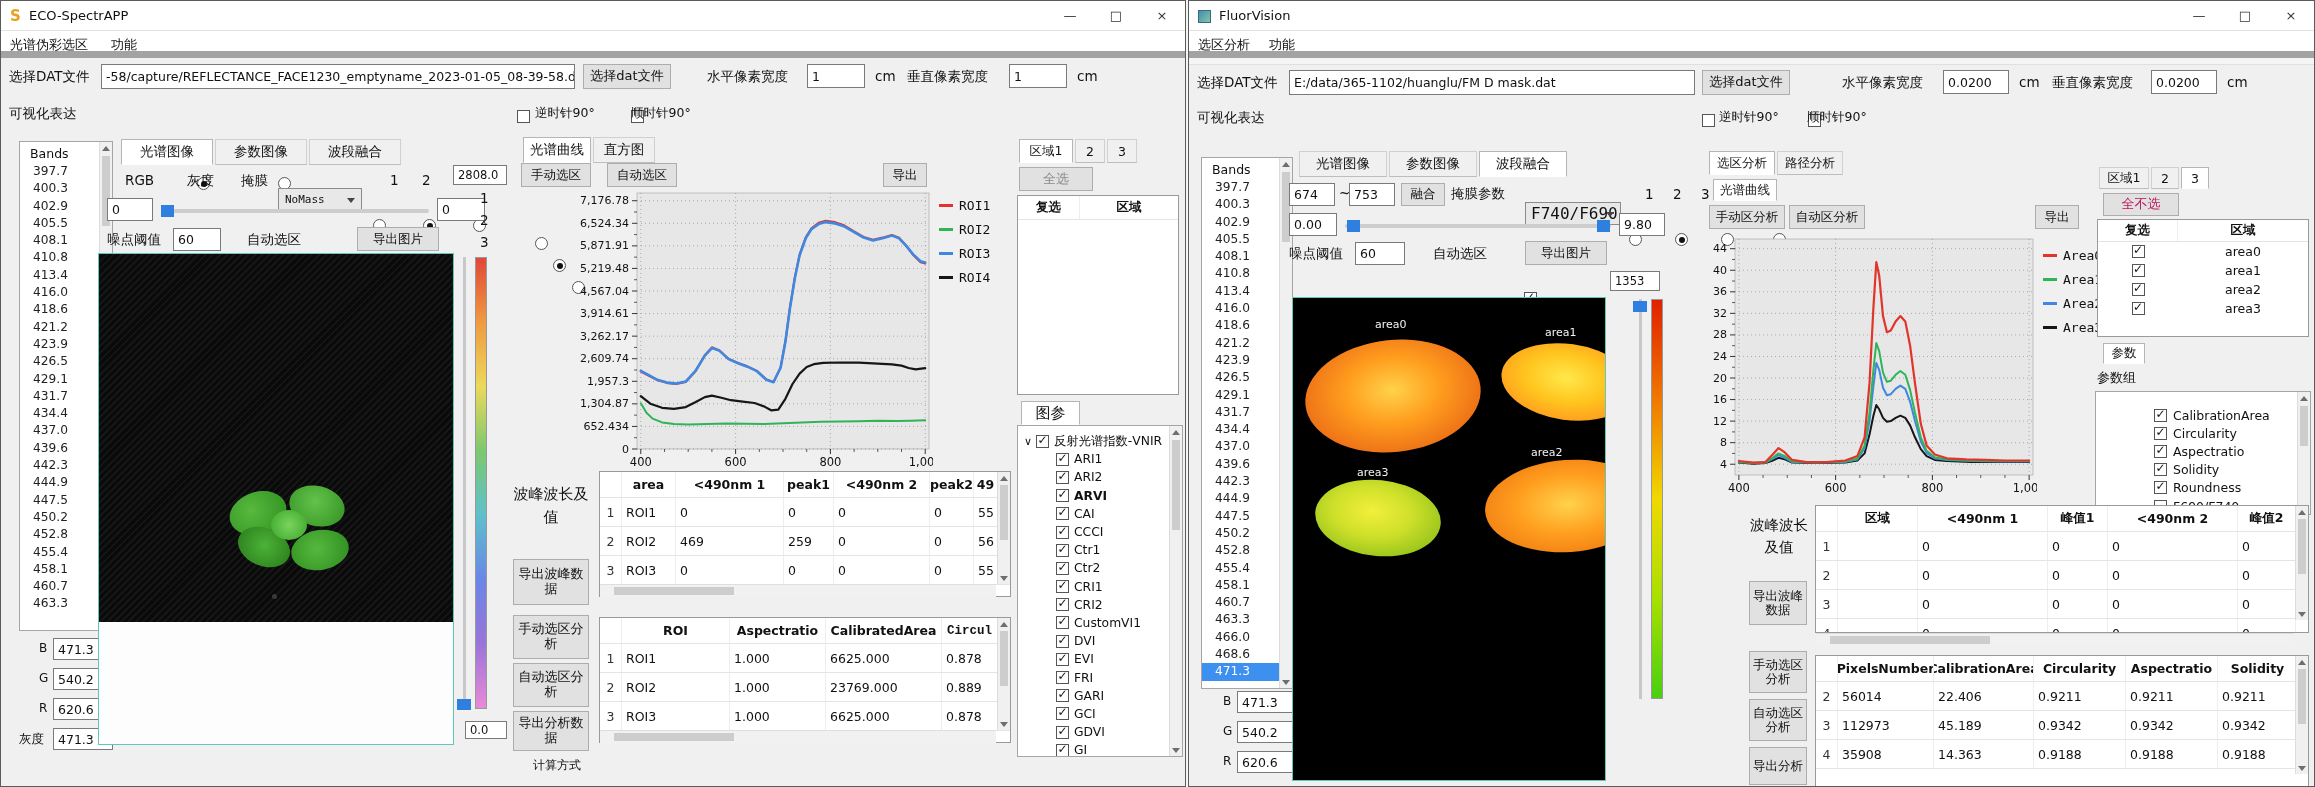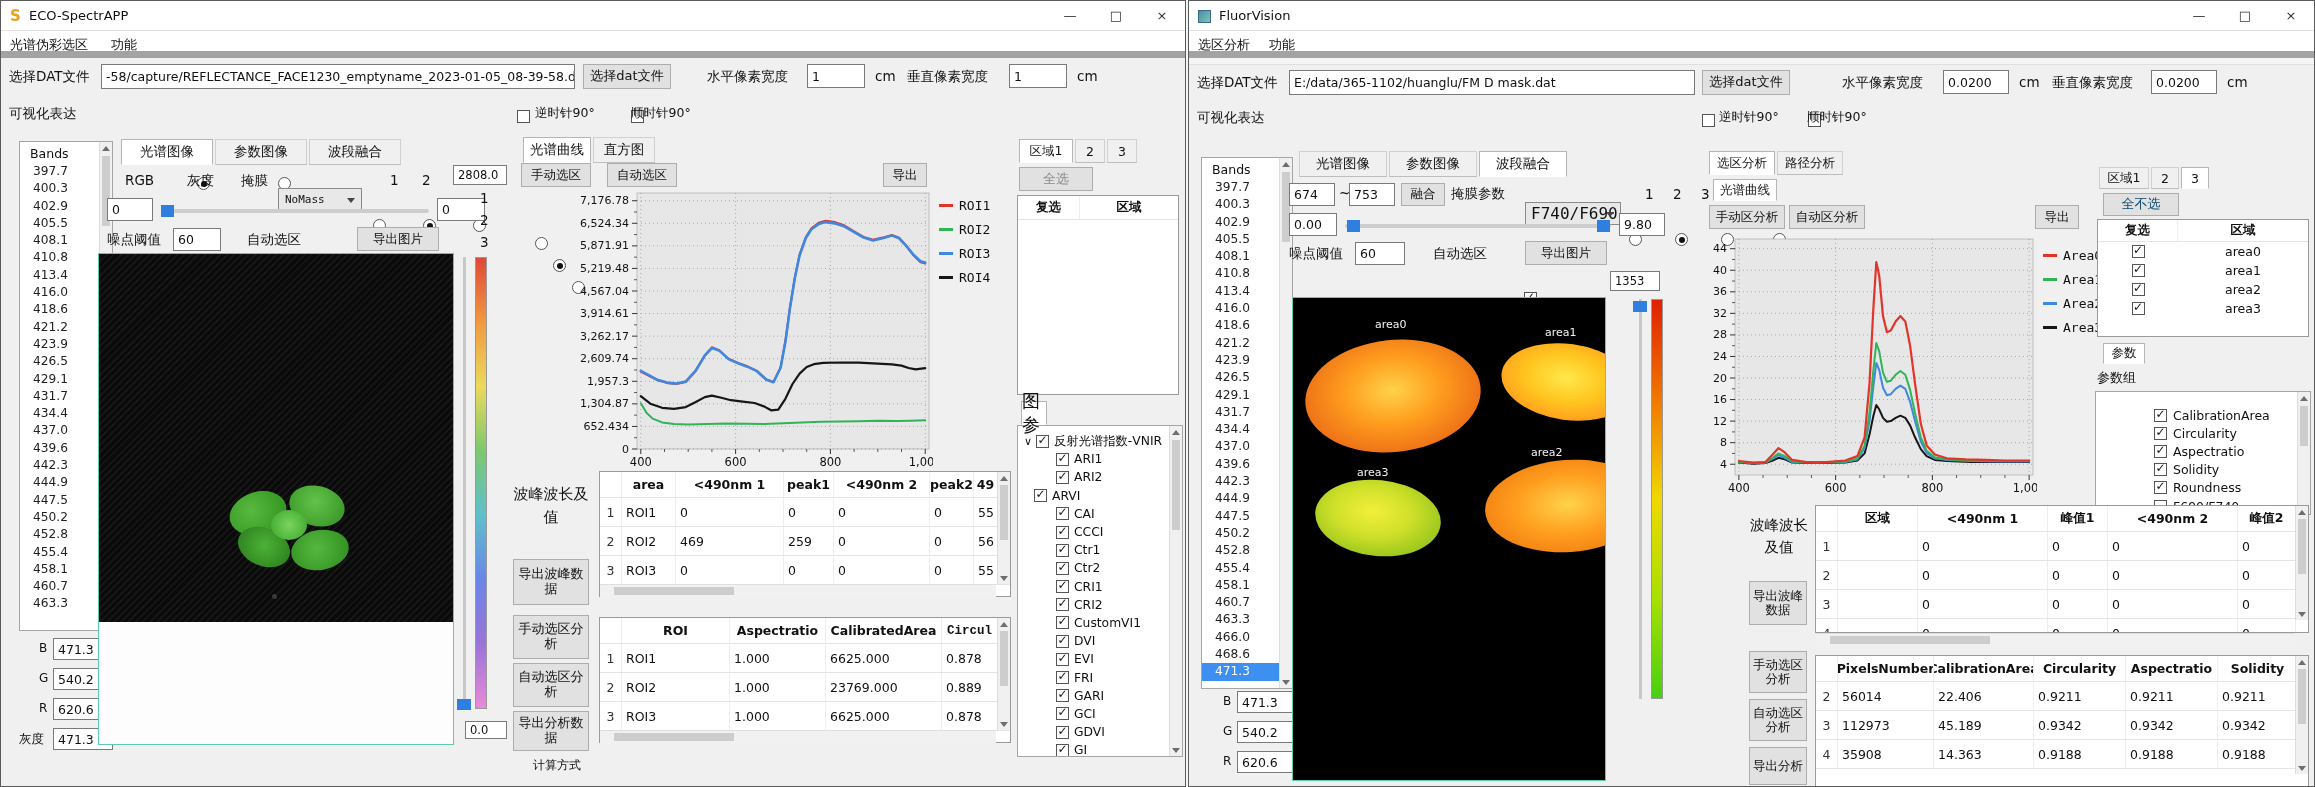--- a/index.html
+++ b/index.html
@@ -424,37 +424,37 @@
     <div class="tab active" style="left:1018px;top:138px;width:54px;height:24px;font-size:12.5px;">区域1</div>
     <div class="tab" style="left:1074px;top:138px;width:30px;height:24px;font-size:12.5px;">2</div>
     <div class="tab" style="left:1106px;top:138px;width:30px;height:24px;font-size:12.5px;">3</div>
     <div class="abs btn" style="left:1018px;top:166px;width:74px;height:24px;color:#8a8a8a;">全选</div>
     <div class="tbl" style="left:1016px;top:194px;width:162px;height:200px;">
       <div class="tr th" style="height:24px;">
         <div class="td" style="width:62px;">复选</div>
         <div class="td" style="width:98px;border-right:none;">区域</div>
       </div>
     </div>
-    <div class="tab active" style="left:1020px;top:400px;width:26px;height:24px;font-size:18px;">图参</div>
+    <div class="tab active" style="left:1020px;top:400px;width:59px;height:24px;font-size:15px;">图参</div>
     <div class="abs panel" style="left:1016px;top:424px;width:166px;height:332px;overflow:hidden;">
       <div class="tree-row" style="padding-left:6px;margin-top:6px;">
         <span style="font-size:11px;margin-right:4px;">∨</span>
         <span class="cb on"></span>
         <span style="margin-left:5px;">反射光谱指数-VNIR</span>
       </div>
       <div>
           <div class="tree-row" style="padding-left: 38px;">
             <span class="cb on"></span>
             <span style="margin-left: 5px;">ARI1</span>
           </div>
           <div class="tree-row" style="padding-left: 38px;">
             <span class="cb on"></span>
             <span style="margin-left: 5px;">ARI2</span>
           </div>
-          <div class="tree-row" style="padding-left: 16px;">
+          <div class="tree-row" style="padding-left: 38px; font-weight: bold;">
             <span class="cb on"></span>
             <span style="margin-left: 5px;">ARVI</span>
           </div>
           <div class="tree-row" style="padding-left: 38px;">
             <span class="cb on"></span>
             <span style="margin-left: 5px;">CAI</span>
           </div>
           <div class="tree-row" style="padding-left: 38px;">
             <span class="cb on"></span>
             <span style="margin-left: 5px;">CCCI</span>
@@ -773,21 +773,21 @@
         <div class="legend-item">
           <span class="legend-mark" style="background: rgb(22, 22, 22);"></span>
           <span class="legend-name">Area3</span>
         </div>
       </div>
 
     
     <div class="tab" style="left:910px;top:166px;width:50px;height:22px;font-size:12.5px;">区域1</div>
     <div class="tab" style="left:962px;top:166px;width:28px;height:22px;font-size:12.5px;">2</div>
     <div class="tab active" style="left:992px;top:166px;width:28px;height:22px;font-size:12.5px;">3</div>
-    <div class="abs btn" style="left:914px;top:192px;width:76px;height:23px;color:#0c4a6e;">全不选</div>
+    <div class="abs btn" style="left:914px;top:192px;width:76px;height:23px;color:#be185d;">全不选</div>
     <div class="tbl" style="left:908px;top:218px;width:212px;height:118px;">
       <div class="tr th" style="height:22px;">
         <div class="td" style="width:80px;">复选</div>
         <div class="td" style="width:130px;border-right:none;">区域</div>
       </div>
       <div>
           <div class="tr" style="height: 19px; border: none;">
             <div class="td" style="width: 80px; justify-content: center; border: none;">
               <span class="cb on"></span>
             </div>

